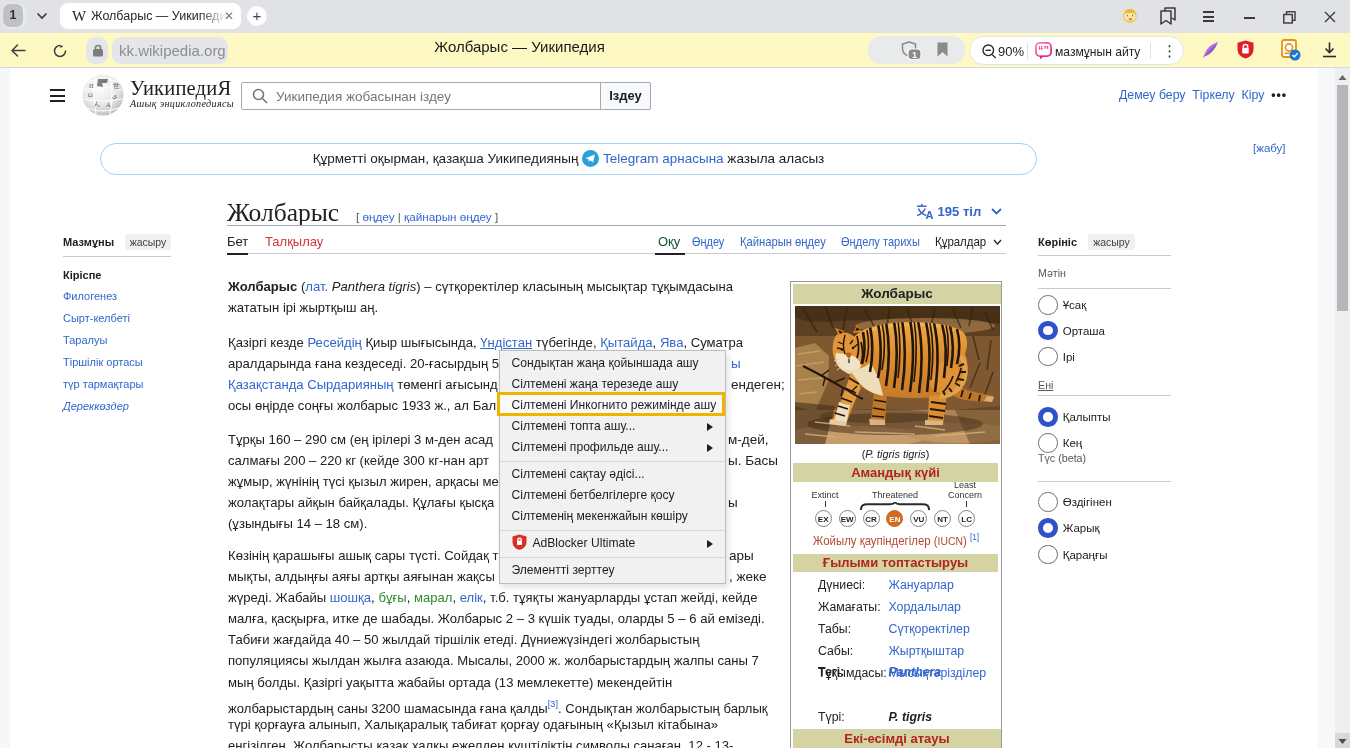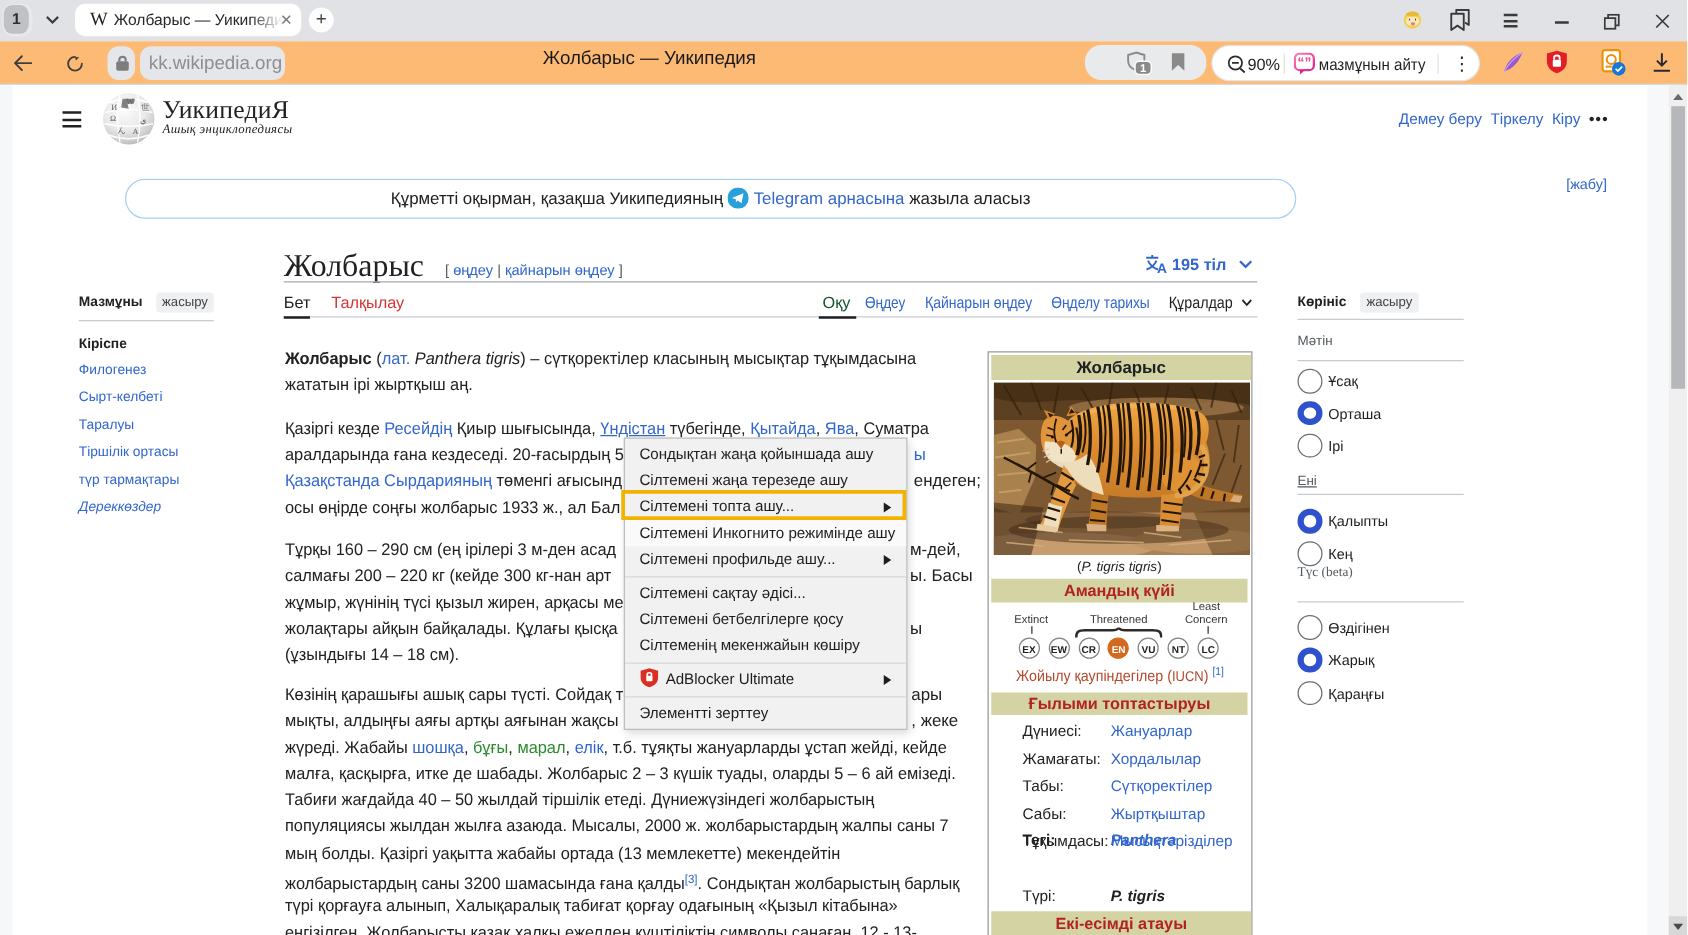--- a/index.html
+++ b/index.html
@@ -12,21 +12,21 @@
   #titlebar { position:absolute; left:0; top:0; width:1350px; height:33px; background:#e0e2e5; }
   #tabcounter { position:absolute; left:2px; top:3px; width:24px; height:26px; background:#e8e9eb; border-radius:8px; }
   #tabcounter .badge { position:absolute; left:1px; top:1px; width:20px; height:23px; background:#bfc1c4; border-radius:7px; color:#2e2e2e; font-size:12.5px; font-weight:bold; text-align:center; line-height:23px; }
   #tabchev { position:absolute; left:36px; top:12px; }
   #tab { position:absolute; left:60px; top:3px; width:181px; height:26px; background:#fff; border-radius:8px; }
   #tab .fav { position:absolute; left:12px; top:5px; font-family:"Liberation Serif",serif; font-size:15px; color:#222; }
   #tab .ttl { position:absolute; left:31px; top:6px; width:136px; font-size:12.5px; color:#26282a; white-space:nowrap; overflow:hidden; -webkit-mask-image:linear-gradient(90deg,#000 80%,transparent); }
   #tab .cls { position:absolute; right:7px; top:6px; font-size:12px; color:#777; }
   #newtab { position:absolute; left:247px; top:6px; width:20px; height:20px; background:#fdfdfd; border-radius:50%; color:#444; font-size:15px; text-align:center; line-height:19px; font-weight:400; }
 
-  #addressbar { position:absolute; left:0; top:33px; width:1350px; height:35px; background:#fdba74; border-bottom:1px solid #d8d9db; }
+  #addressbar { position:absolute; left:0; top:33px; width:1350px; height:35px; background:#fef9c3; border-bottom:1px solid #d8d9db; }
 
   
   #rightstrip { position:absolute; left:1318px; top:68px; width:17px; height:680px; background:#f7f8f9; }
   #sbtrack { position:absolute; left:1335px; top:68px; width:15px; height:680px; background:#efefef; }
   #sbthumb { position:absolute; left:1337px; top:85px; width:11px; height:226px; background:#b5b7ba; }
   #sbdown { position:absolute; left:1335px; top:733px; width:15px; height:15px; background:#d8d8d8; }
 
   
   .wlink { color:#36c; text-decoration:none; }
   .glink { color:#2e8b2e; }
@@ -102,20 +102,28 @@
           <text x="30" y="24">ي</text>
         <text x="12" y="32">ん</text>
           <text x="24" y="33">А</text>
       </g>
       <path d="M16 5 L26 5 L25 9 L20 9 L21 13 L15 12 Z" fill="#6b6b6b" opacity="0.85"></path>
     </svg>
   </div>
   <div class="abs" style="left:130px;top:77px;font-family:'Liberation Serif',serif;font-size:20.5px;color:#202122;letter-spacing:0.2px;">УикипедиЯ</div>
   <div class="abs" style="left:130px;top:98px;font-family:'Liberation Serif',serif;font-style:italic;font-size:10.2px;color:#202122;letter-spacing:0.3px;">Ашық энциклопедиясы</div>
 
+  <div id="searchbox">
+    <svg class="abs" style="left:10px;top:5px;" width="16" height="16" viewBox="0 0 16 16">
+        <circle cx="6.5" cy="6.5" r="5" fill="none" stroke="#72777d" stroke-width="1.6"></circle>
+        <line x1="10.5" y1="10.5" x2="15" y2="15" stroke="#72777d" stroke-width="1.6"></line>
+      </svg>
+    <div class="abs" style="left:34px;top:6px;font-size:13.5px;color:#72777d;">Уикипедия жобасынан іздеу</div>
+    <div id="searchbtn">Іздеу</div>
+  </div>
 
   <div class="abs" style="left:1119px;top:88px;font-size:12.3px;">
     <a class="wlink">Демеу беру</a>&nbsp; <a class="wlink">Тіркелу</a>&nbsp; <a class="wlink">Кіру</a>&nbsp;&nbsp;<span style="color:#202122;letter-spacing:1px;font-weight:bold;">•••</span>
   </div>
 
   <div id="banner">Құрметті оқырман, қазақша Уикипедияның
     <svg style="vertical-align:-4px;" width="17" height="17" viewBox="0 0 17 17">
         <circle cx="8.5" cy="8.5" r="8.5" fill="#2aa0da"></circle>
         <path d="M3.5 8.3 L12.8 4.6 L11.2 12.6 L8.2 10.3 L6.8 11.8 L6.6 9.3 Z" fill="#fff"></path>
       </svg>
@@ -172,21 +180,21 @@
   <div class="abs" style="left:1038px;top:255px;width:133px;height:1px;background:#c8ccd1;"></div>
   <div class="abs rslabel" style="left:1038px;top:267px;">Мәтін</div>
   <div class="abs" style="left:1038px;top:287.5px;width:133px;height:1px;background:#c8ccd1;"></div>
   <div class="abs" style="left:1038px;top:295px;font-size:11.5px;color:#202122;"><span class="radio"></span> Ұсақ</div>
   <div class="abs" style="left:1038px;top:320.7px;font-size:11.5px;color:#202122;"><span class="radio on"></span> Орташа</div>
   <div class="abs" style="left:1038px;top:346.6px;font-size:11.5px;color:#202122;"><span class="radio"></span> Ірі</div>
   <div class="abs rslabel" style="left:1038px;top:378.5px;text-decoration:underline;">Ені</div>
   <div class="abs" style="left:1038px;top:394.5px;width:133px;height:1px;background:#c8ccd1;"></div>
   <div class="abs" style="left:1038px;top:407px;font-size:11.5px;color:#202122;"><span class="radio on"></span> Қалыпты</div>
   <div class="abs" style="left:1038px;top:433px;font-size:11.5px;color:#202122;"><span class="radio"></span> Кең</div>
-  <div class="abs rslabel" style="left:1038px;top:452px;font-family:Liberation Serif, serif;">Түс (beta)</div>
+  <div class="abs rslabel" style="left:1038px;top:452px;">Түс (beta)</div>
   <div class="abs" style="left:1038px;top:481px;width:133px;height:1px;background:#c8ccd1;"></div>
   <div class="abs" style="left:1038px;top:492px;font-size:11.5px;color:#202122;"><span class="radio"></span> Өздігінен</div>
   <div class="abs" style="left:1038px;top:518px;font-size:11.5px;color:#202122;"><span class="radio on"></span> Жарық</div>
   <div class="abs" style="left:1038px;top:544.5px;font-size:11.5px;color:#202122;"><span class="radio"></span> Қараңғы</div>
 
   <div id="contentcol">
     <div class="bl" style="position:absolute;top:275.6px;left:0;"><span class="t"><b>Жолбарыс</b> (<a class="wlink">лат.</a> <i>Panthera tigris</i>) – сүтқоректілер класының мысықтар тұқымдасына</span></div>
     <div class="bl" style="position:absolute;top:296.8px;left:0;"><span class="t">жататын ірі жыртқыш аң.</span></div>
 
     <div class="bl" style="position:absolute;top:331.9px;left:0;"><span class="t">Қазіргі кезде <a class="wlink">Ресейдің</a> Қиыр шығысында, <a class="wlink" style="text-decoration:underline;">Үндістан</a> түбегінде, <a class="wlink">Қытайда</a>, <a class="wlink">Ява</a>, Суматра</span></div>
@@ -344,22 +352,22 @@
     <div class="taxrow" style="top:362.6px;"><span>Сабы:</span><a class="wlink">Жыртқыштар</a></div>
     <div class="taxrow" style="top:384.7px;"><span>Тұқымдасы:</span><a class="wlink">Мысықтәрізділер</a></div>
     <div class="taxrow" style="top:383px;font-weight:bold;"><span>Тегі:</span><a class="wlink" style="font-style:italic;">Panthera</a></div>
     <div class="taxrow" style="top:428.8px;"><span>Түрі:</span><b style="font-style:italic;">P. tigris</b></div>
     <div class="ibhead" style="position:absolute;left:2px;top:447.5px;width:208px;height:20px;line-height:20px;">Екі-есімді атауы</div>
   </div>
 
   <div id="ctxmenu">
     <div class="mi">Сондықтан жаңа қойыншада ашу</div>
     <div class="mi">Сілтемені жаңа терезеде ашу</div>
+    <div class="mi" style="background:#fafafa;">Сілтемені Инкогнито режимінде ашу</div>
     <div class="mi">Сілтемені топта ашу...<span class="arr"></span></div>
-    <div class="mi" style="background:#fafafa;">Сілтемені Инкогнито режимінде ашу</div>
     <div class="mi">Сілтемені профильде ашу...<span class="arr"></span></div>
     <div class="msep"></div>
     <div class="mi">Сілтемені сақтау әдісі...</div>
     <div class="mi">Сілтемені бетбелгілерге қосу</div>
     <div class="mi">Сілтеменің мекенжайын көшіру</div>
     <div class="msep"></div>
     <div class="mi"><svg style="vertical-align:-3px;margin-right:6px;" width="15" height="16" viewBox="0 0 15 16">
           <path d="M7.5 0.5 L14.5 2.5 V8 C14.5 12.5 11 15 7.5 15.8 C4 15 0.5 12.5 0.5 8 V2.5 Z" fill="#d93025"></path>
           <rect x="5" y="6.5" width="5" height="4.5" rx="0.8" fill="#fff"></rect>
           <path d="M5.8 7 V5.5 C5.8 3.8 9.2 3.8 9.2 5.5 V7" fill="none" stroke="#fff" stroke-width="1.3"></path>

